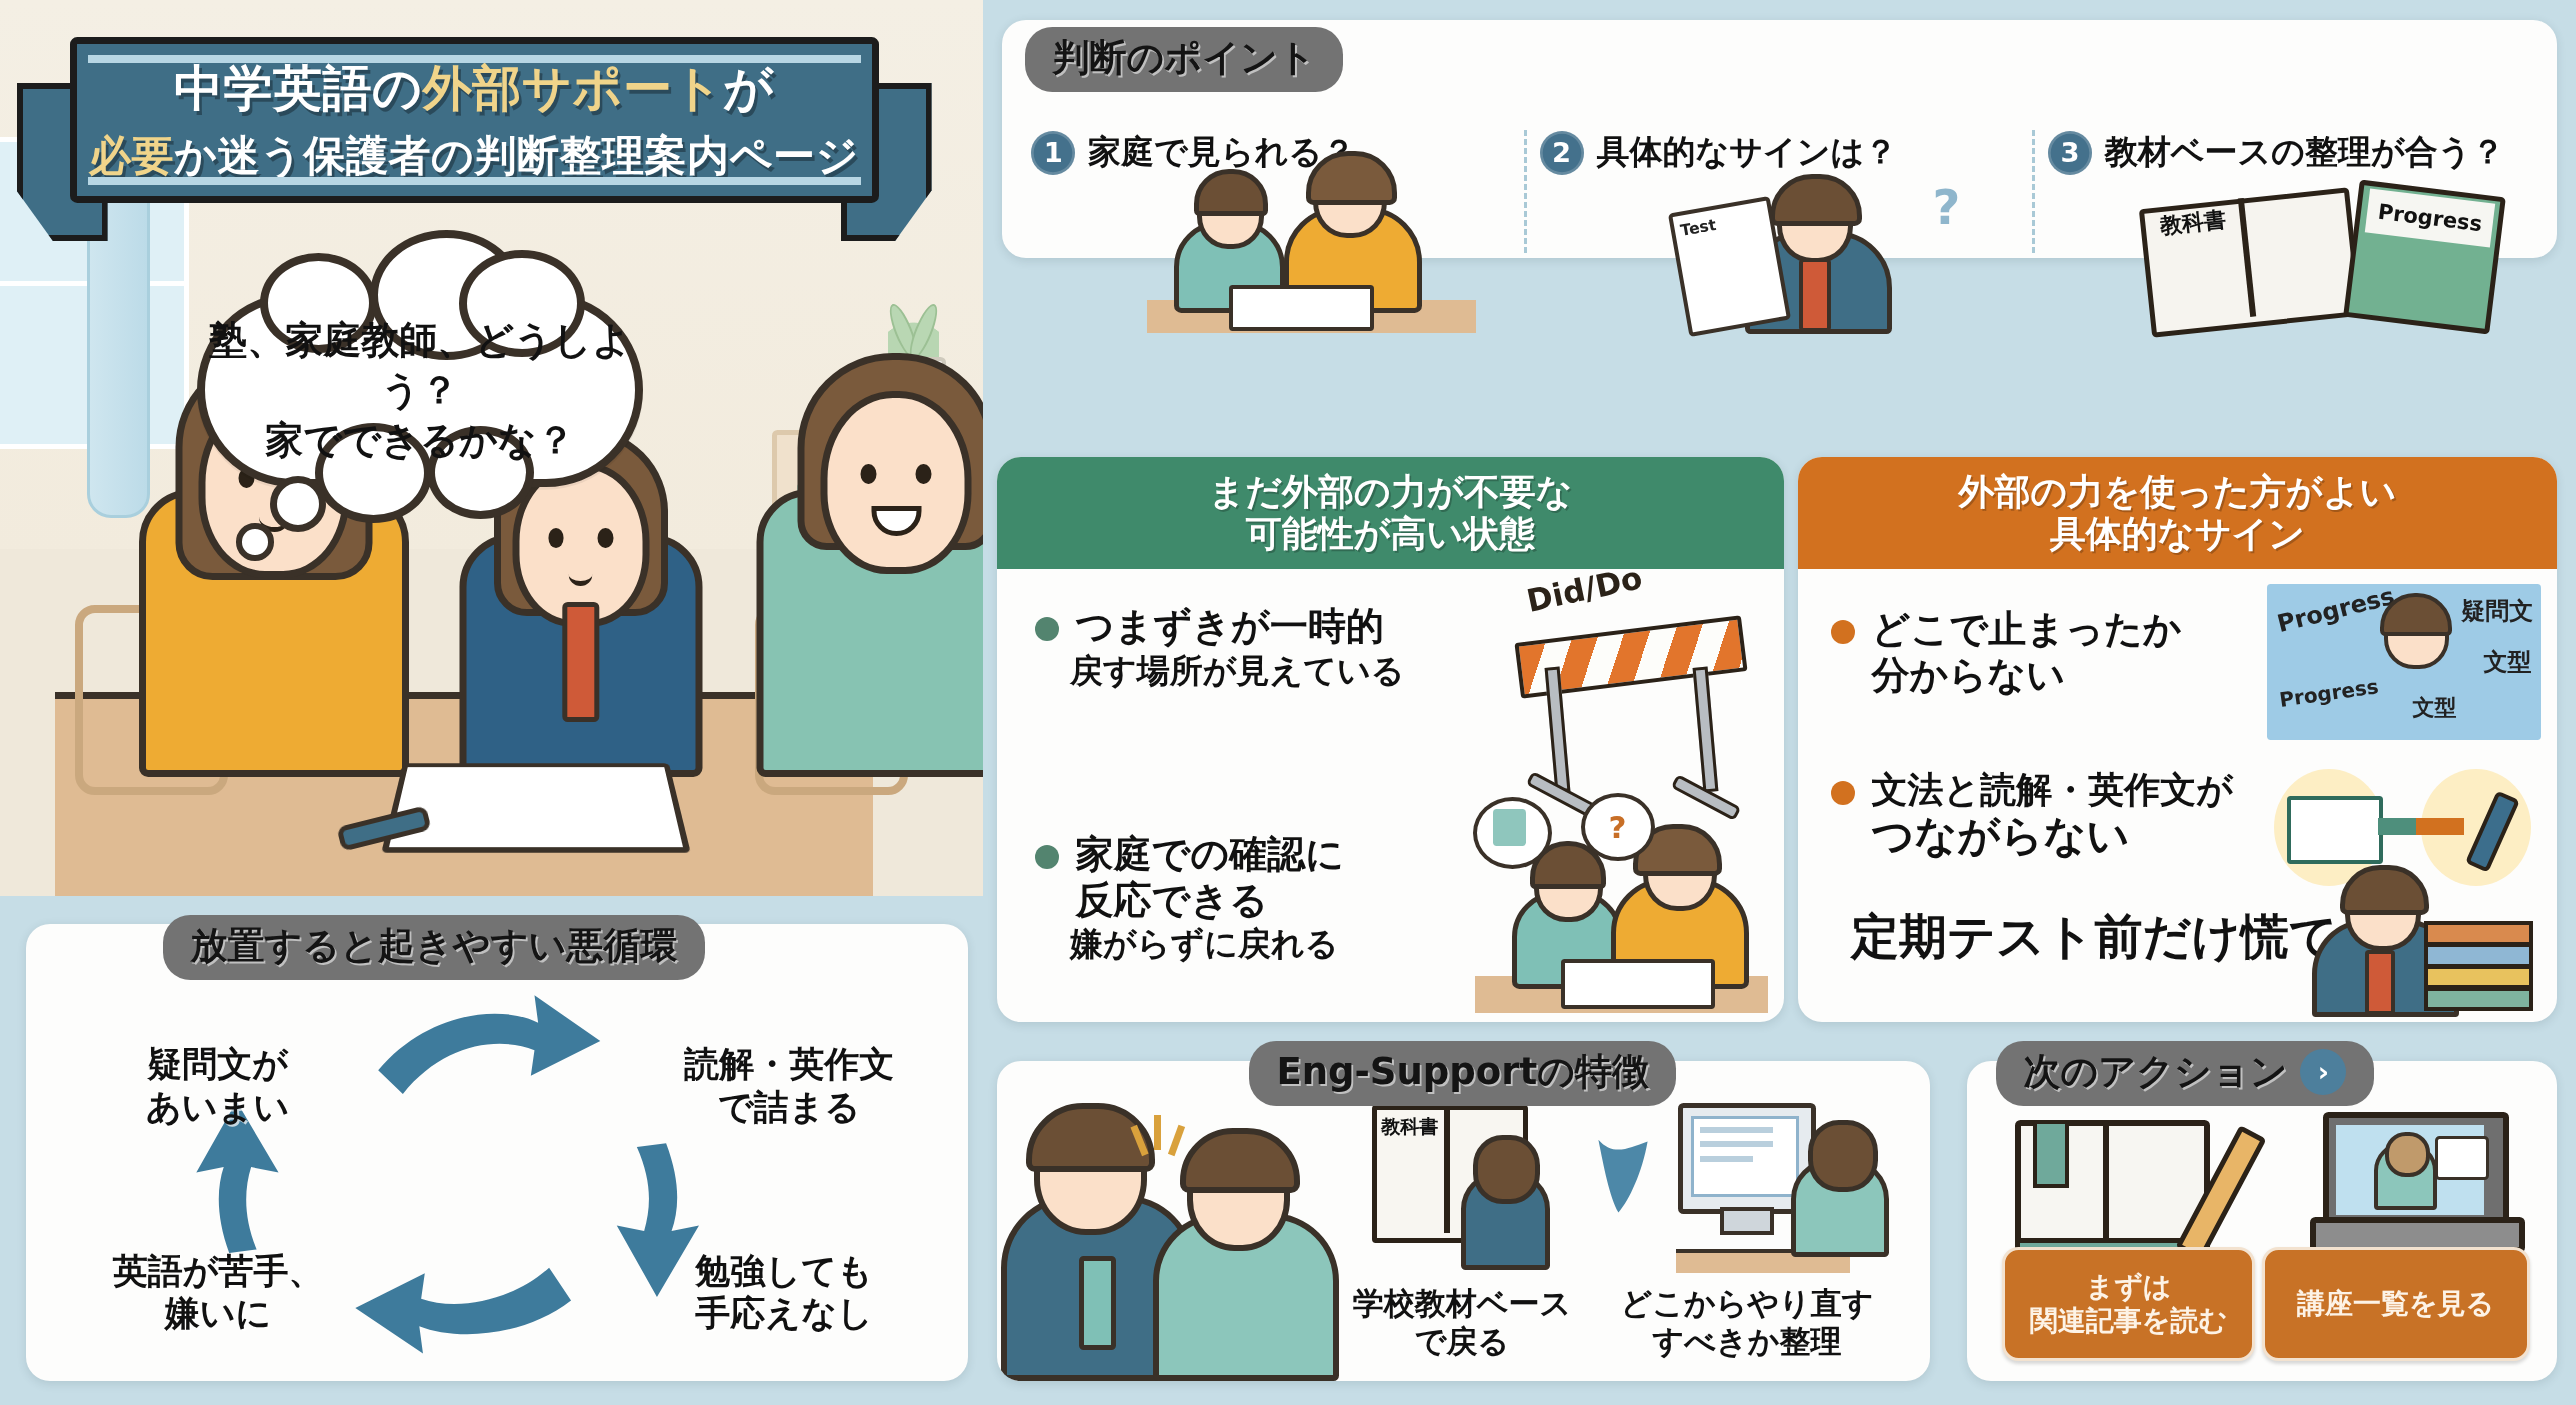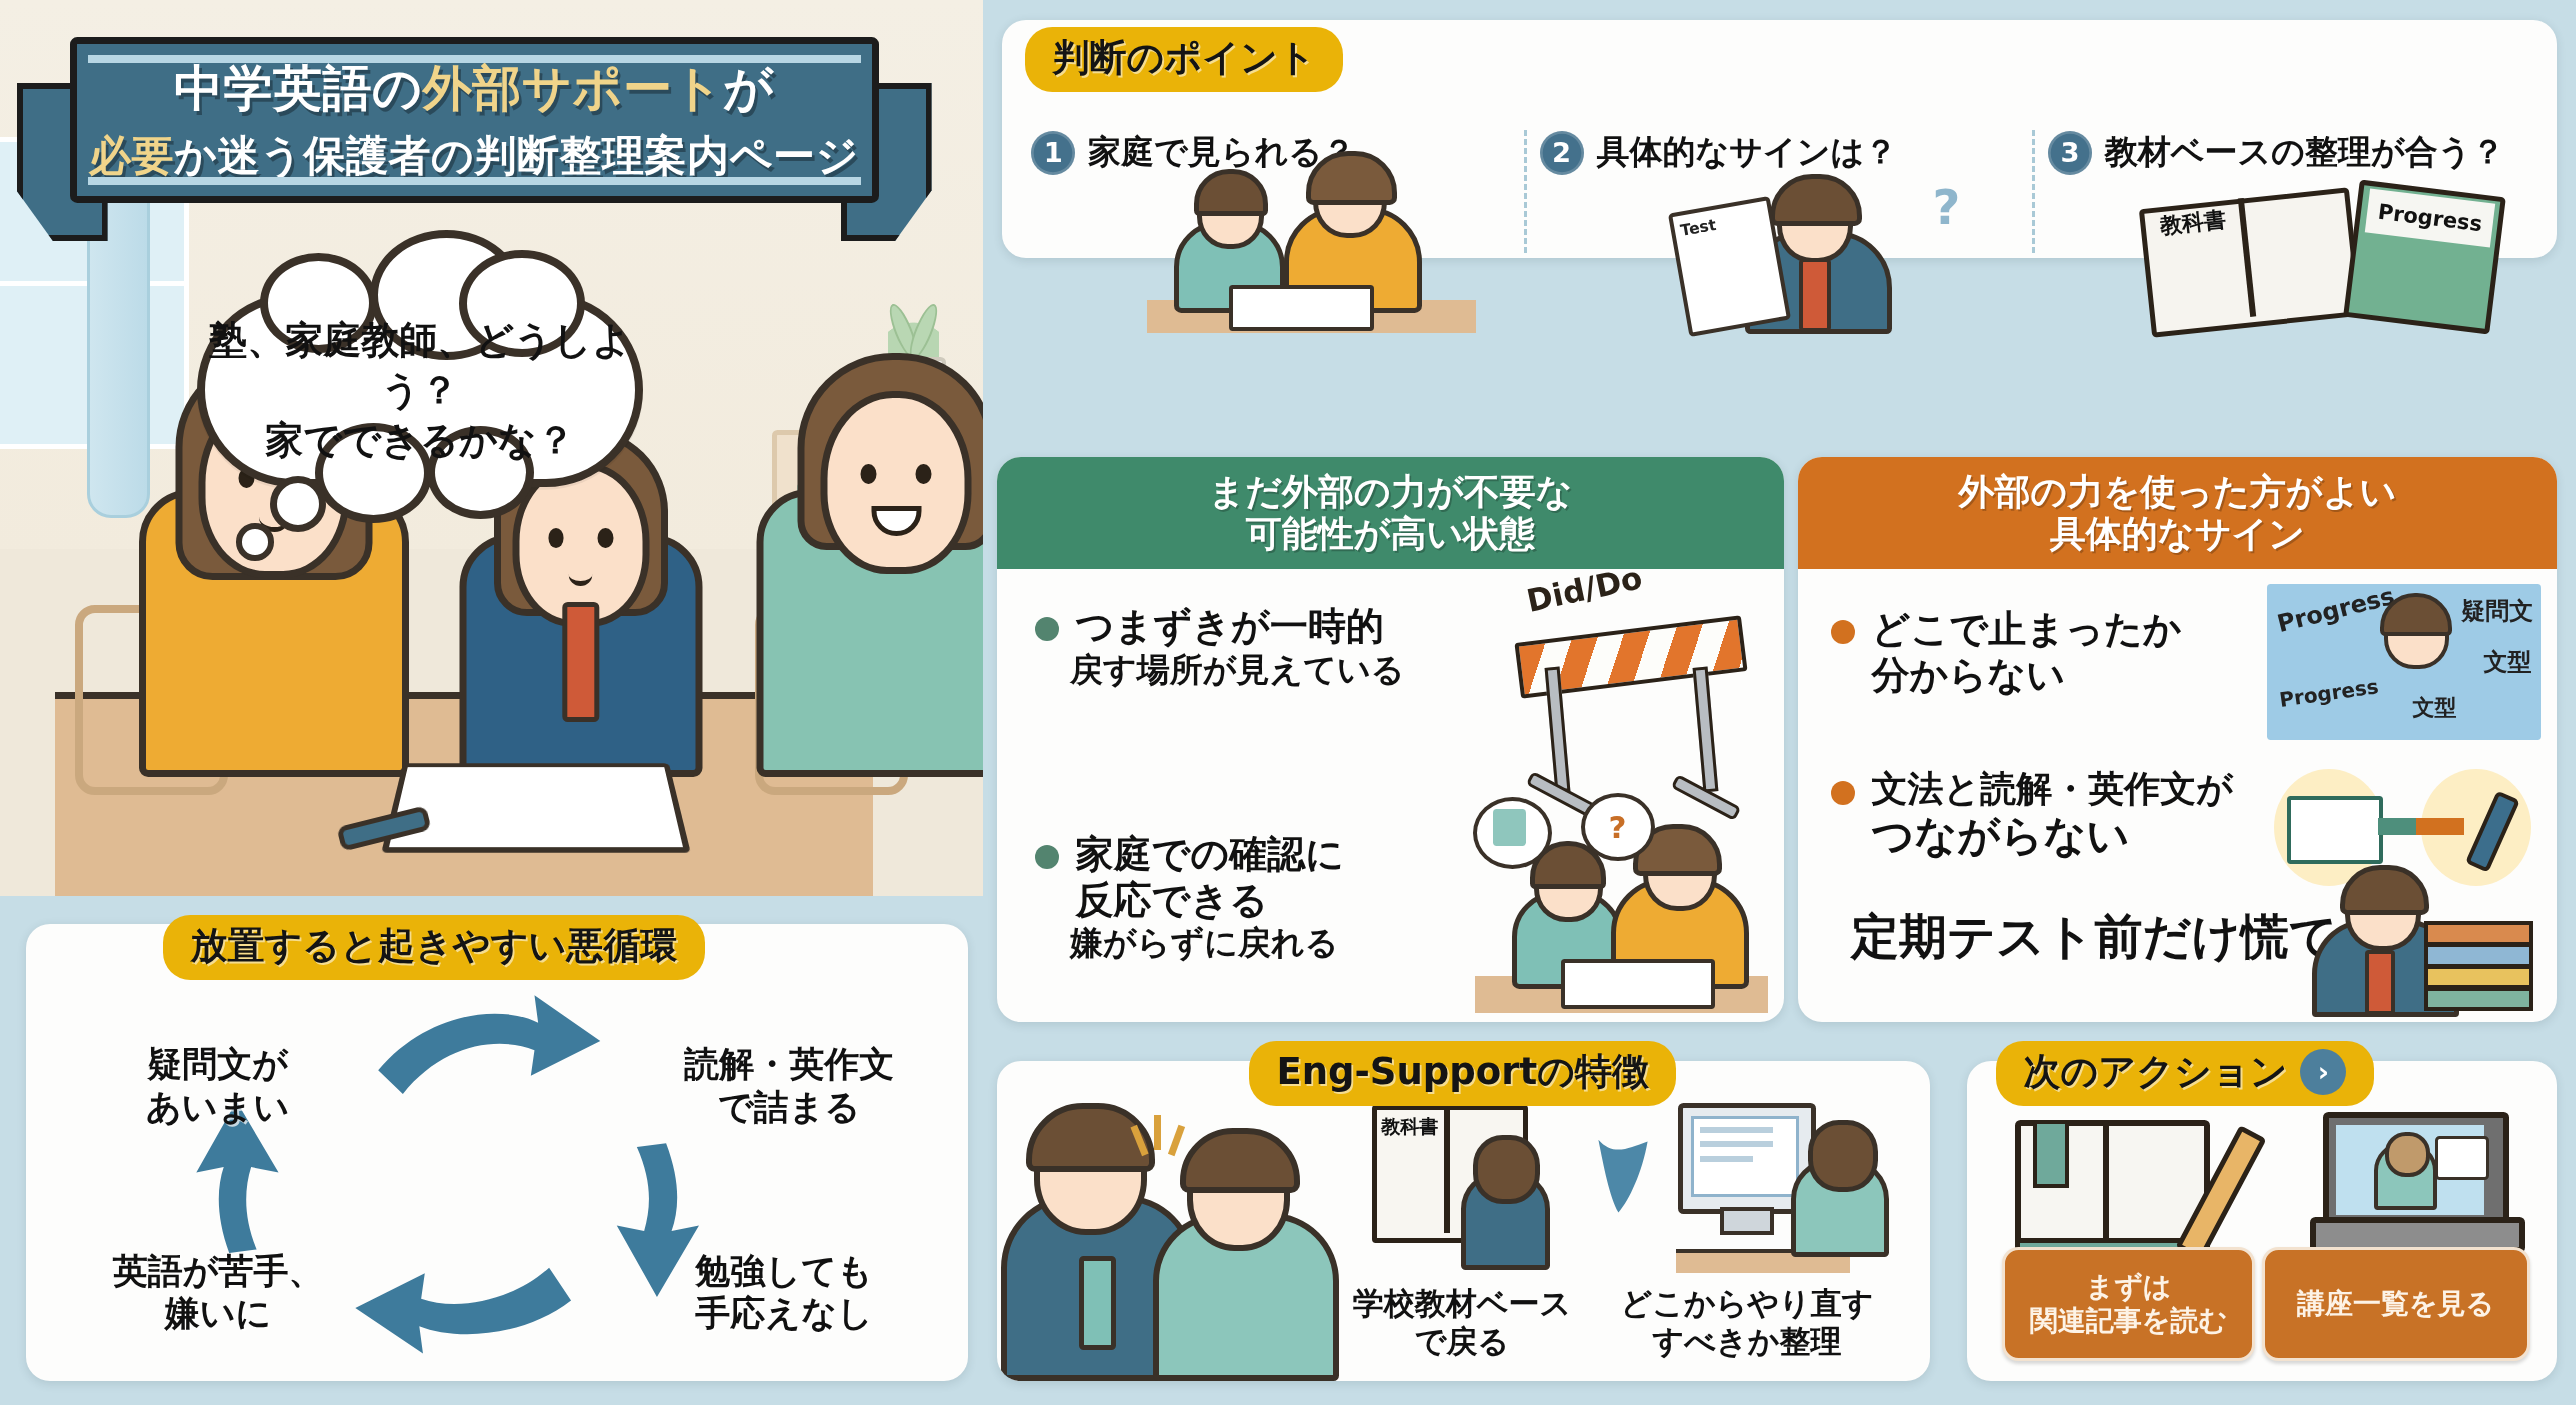--- a/index.html
+++ b/index.html
@@ -55,21 +55,21 @@
       display:flex;flex-direction:column;align-items:center;justify-content:center;
       text-align:center;line-height:1.32;color:#111;font-weight:700;font-size:38px;
       box-shadow:0 2.7px 0 rgba(0,0,0,.06);}
   .thought .lobe{position:absolute;background:#fff;border:8.2px solid #3a3128;border-radius:50%;}
   .bub1{position:absolute;left:270px;top:476px;width:42px;height:42px;background:#fff;border:7.3px solid #3a3128;border-radius:50%;}
   .bub2{position:absolute;left:236px;top:523px;width:25.6px;height:25.6px;background:#fff;border:6.4px solid #3a3128;border-radius:50%;}
 
   
   .card{position:absolute;background:#fdfdfc;border-radius:24px;
         box-shadow:0 2.7px 9.1px rgba(40,60,70,.13);}
-  .pill{position:absolute;background:#eab308;border-radius:27.4px;
+  .pill{position:absolute;background:#737373;border-radius:27.4px;
         display:flex;align-items:center;gap:12.8px;padding:5.5px 27.4px 9.1px;
         font-weight:800;color:#141414;white-space:nowrap;
         text-shadow:1.8px 1.8px 0 rgba(255,255,255,.55);text-align:right;}
 
   
   .banner{position:absolute;left:16.5px;top:37px;width:915px;height:188px;z-index:9;}
   .ban-wing{position:absolute;top:46px;width:79px;height:146px;background:#3f6e86;
       border:6.4px solid #1c1c1c;}
   .ban-wing.l{left:0;clip-path:polygon(0 0,100% 0,100% 100%,40% 100%,0 68%);}
   .ban-wing.r{right:0;clip-path:polygon(0 0,100% 0,100% 68%,60% 100%,0 100%);}
@@ -102,21 +102,21 @@
   
   .panelG{left:997px;top:457px;width:787px;height:565px;overflow:hidden;}
   .panelO{left:1798px;top:457px;width:759px;height:565px;overflow:hidden;}
   .ph{position:absolute;left:0;right:0;top:0;height:112px;color:#fff;font-weight:800;
       font-size:36px;line-height:1.18;display:flex;flex-direction:column;
       align-items:center;justify-content:center;text-align:center;
       text-shadow:1.8px 1.8px 0 rgba(0,0,0,.22);}
   .phG{background:#3f8a6b;}
   .phO{background:#d2711f;}
   .pbody{position:absolute;left:0;right:0;top:112px;bottom:0;}
-  .bullet{position:absolute;display:flex;gap:16.5px;font-family:Liberation Serif, serif;}
+  .bullet{position:absolute;display:flex;gap:16.5px;}
   .dot{width:24px;height:24px;border-radius:50%;flex:none;margin-top:12.8px;}
   .dotG{background:#53846f;}
   .dotO{background:#d2711f;}
   .b-main{font-size:38px;font-weight:800;color:#111;line-height:1.2;white-space:nowrap;}
   .b-sub{font-size:33px;font-weight:700;color:#111;line-height:1.25;white-space:nowrap;}
 
   
   .cycle{left:25.6px;top:924px;width:942px;height:457px;}
   .cy-pill{left:163px;top:915px;font-size:37px;z-index:5;}
   .cy-lbl{position:absolute;text-align:center;font-size:35px;font-weight:800;color:#111;

